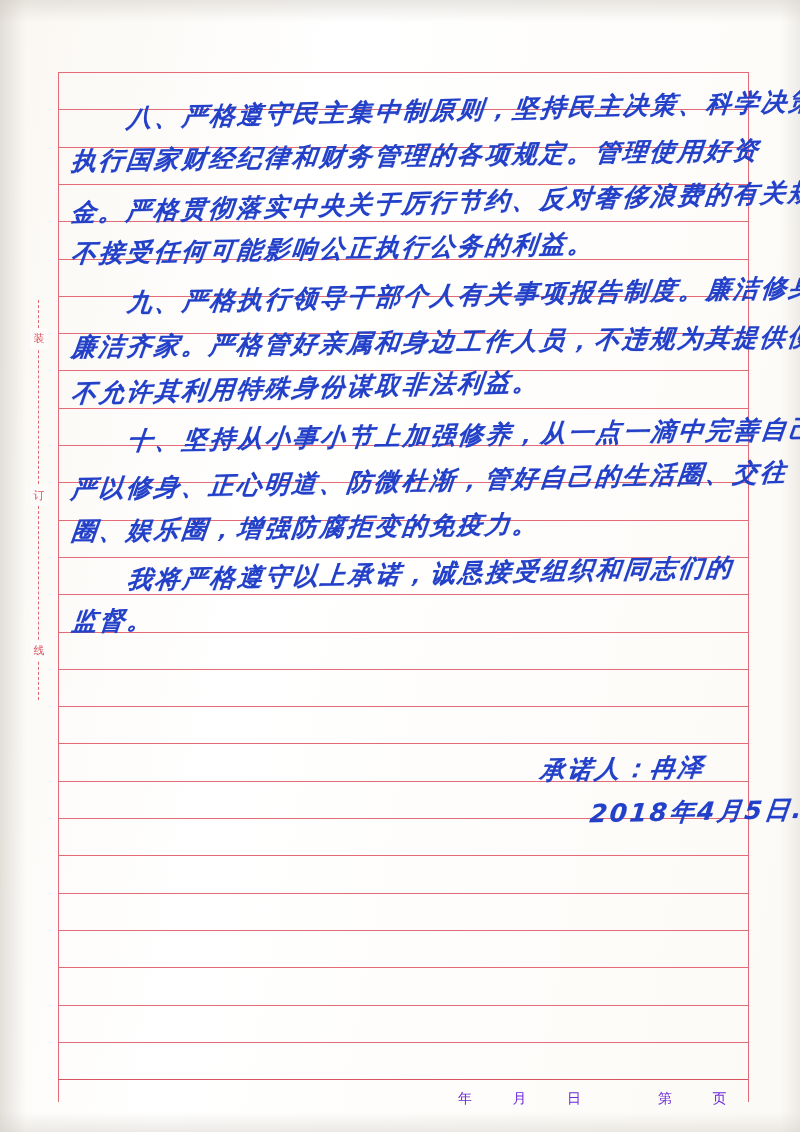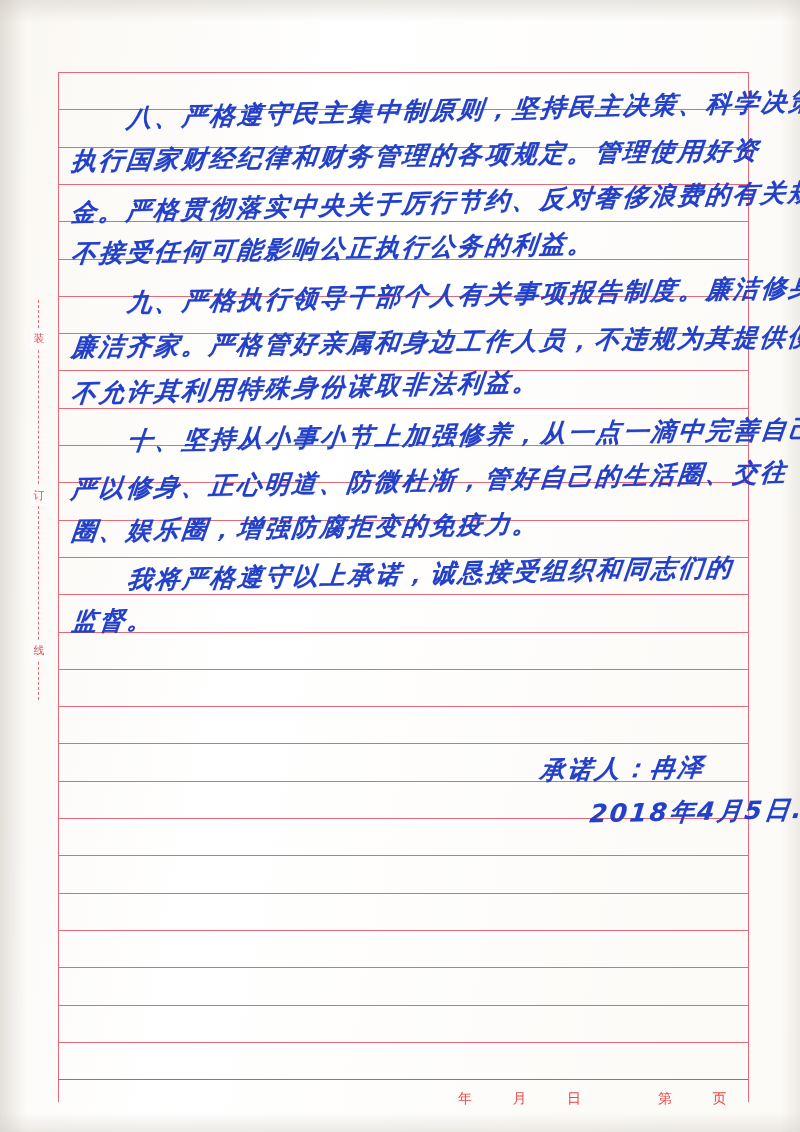--- a/index.html
+++ b/index.html
@@ -142,21 +142,21 @@
     font-family: "DejaVu Sans", sans-serif;
   }
 
   
   .footer {
     position: absolute;
     left: 58px;
     top: 1090px;
     width: 690px;
     height: 22px;
-    color: #ef4444;
+    color: #6d28d9;
     font-size: 14px;
     font-family: "DejaVu Sans", sans-serif;
   }
   .footer .date-group {
     position: absolute;
     left: 400px;
     top: 0;
     letter-spacing: 18px;
   }
   .footer .page-group {

